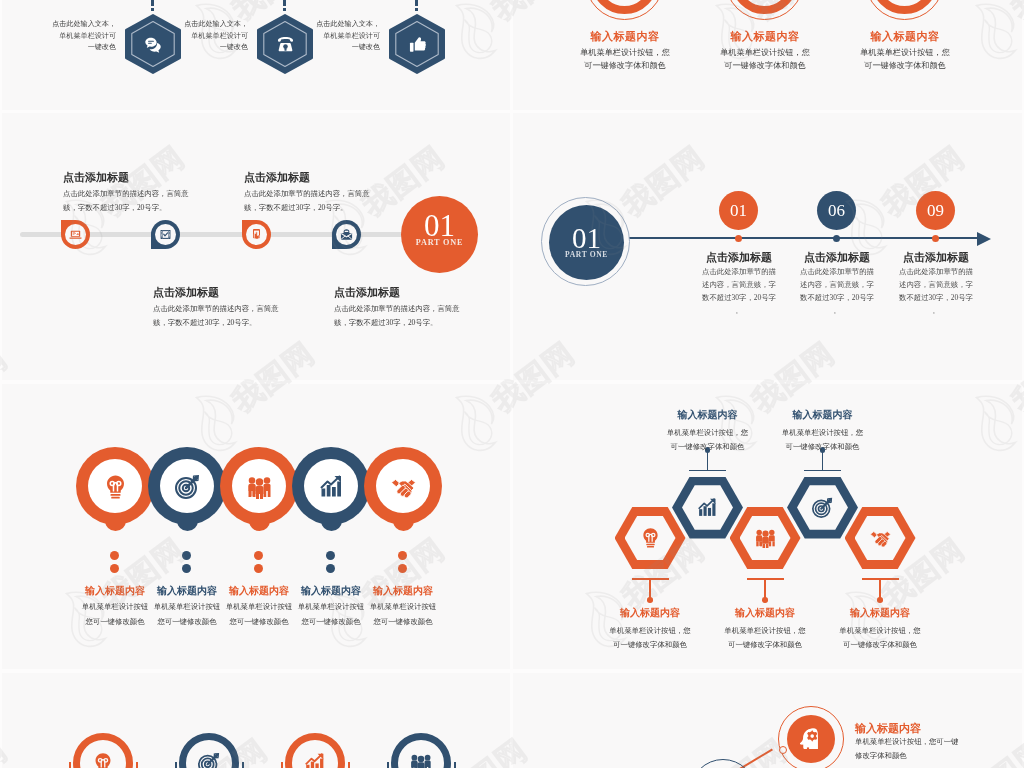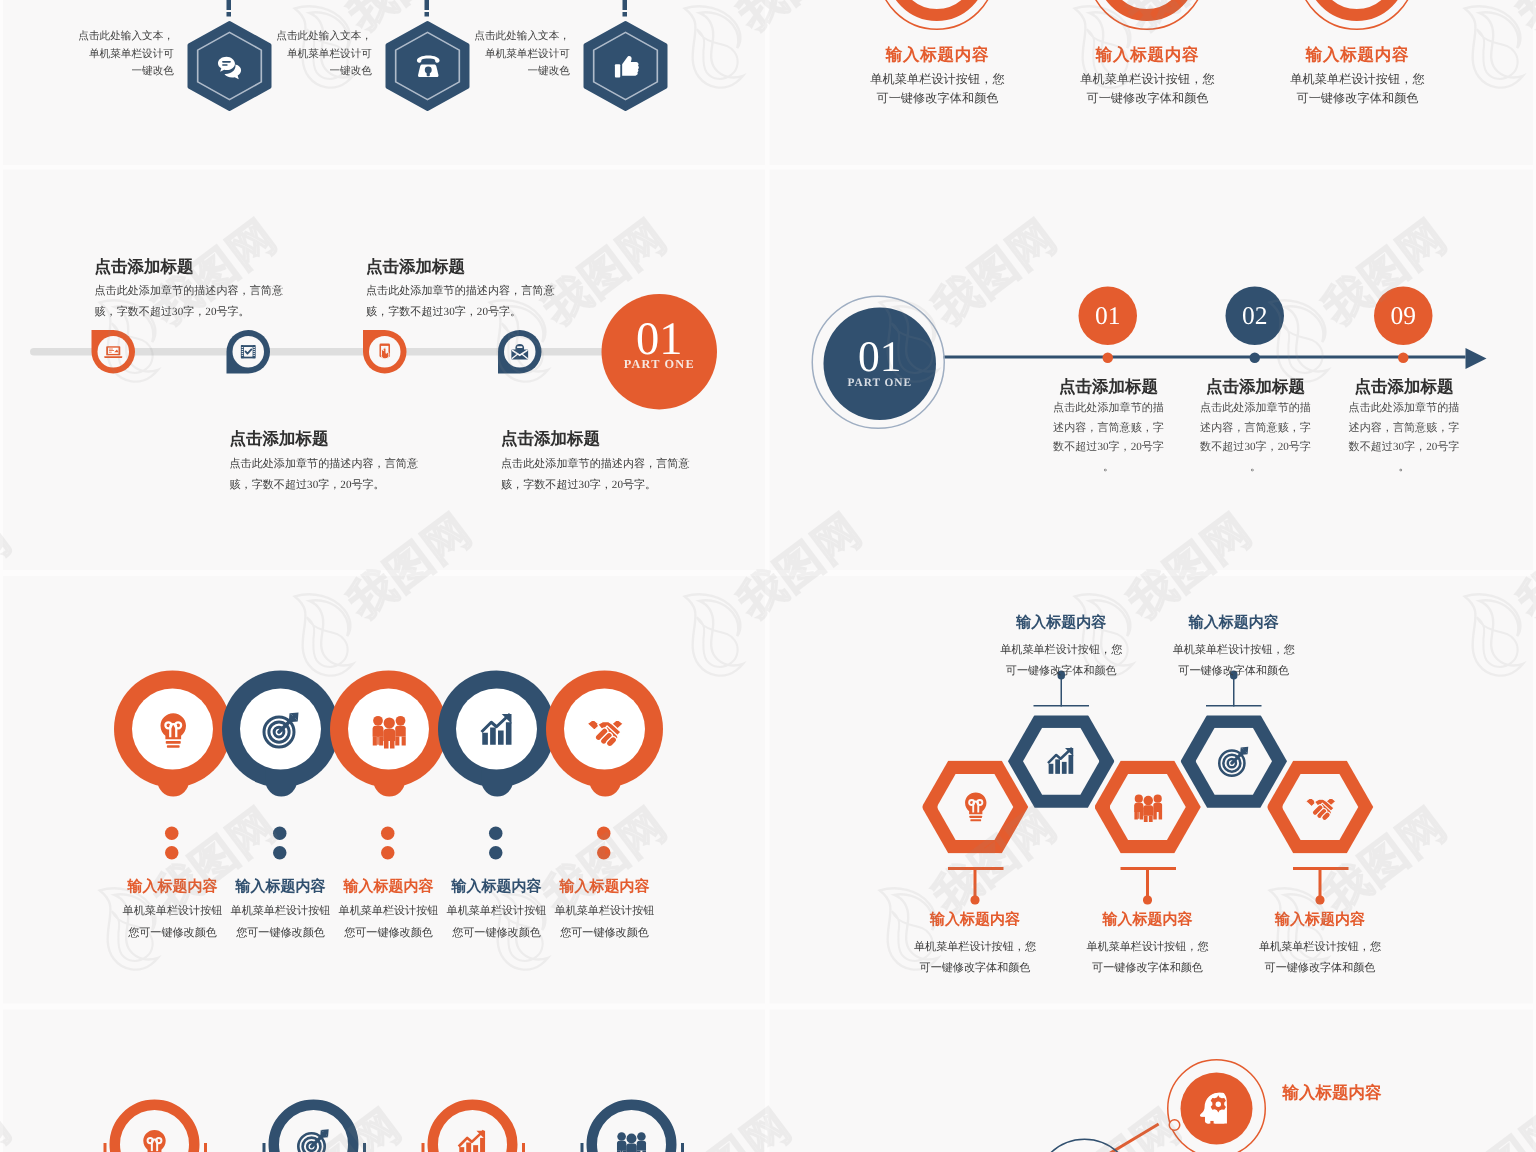--- a/index.html
+++ b/index.html
@@ -495,21 +495,21 @@
   <div class="sttitle cn" style="left:177px;">点击添加标题</div>
   <div class="stdesc cn" style="left:181px;">
    <div>点击此处添加章节的描</div>
    <div>述内容，言简意赅，字</div>
    <div>数不超过30字，20号字</div>
    <div>。</div>
   </div>
  </div>
  <div style="position:absolute;left:0;top:0">
   <div class="numcirc ser" style="left:304px;background:#31506F;">
-          <span>02</span>
+          <span>06</span>
         </div>
   <div class="stepdot" style="left:320px;background:#31506F;"></div>
   <div class="sttitle cn" style="left:275px;">点击添加标题</div>
   <div class="stdesc cn" style="left:279px;">
    <div>点击此处添加章节的描</div>
    <div>述内容，言简意赅，字</div>
    <div>数不超过30字，20号字</div>
    <div>。</div>
   </div>
  </div>
@@ -888,14 +888,18 @@
                 <path d="M0-25l3.8 6.3a26 26 0 0 1 5.8 2.4l7-1 4.6 8-4.8 5.3a26 26 0 0 1 0 6.2l4.8 5.3-4.6 8-7-1a26 26 0 0 1-5.8 2.4L0 23l-3.8-6.3a26 26 0 0 1-5.8-2.4l-7 1-4.6-8 4.8-5.3a26 26 0 0 1 0-6.2l-4.8-5.3 4.6-8 7 1a26 26 0 0 1 5.8-2.4z"></path>
               </g>
               <circle cx="55" cy="38" r="7.5" fill="#FFFFFF"></circle>
             </g>
           </svg>
         </span>
       </div>
  <div class="dgknob"></div>
  <div class="dgring2"></div>
  <div class="dgtitle cn">输入标题内容</div>
+ <div class="dgdesc cn">
+  <div>单机菜单栏设计按钮，您可一键</div>
+  <div>修改字体和颜色</div>
+ </div>
 </div>
 </div>
 
 </body></html>

